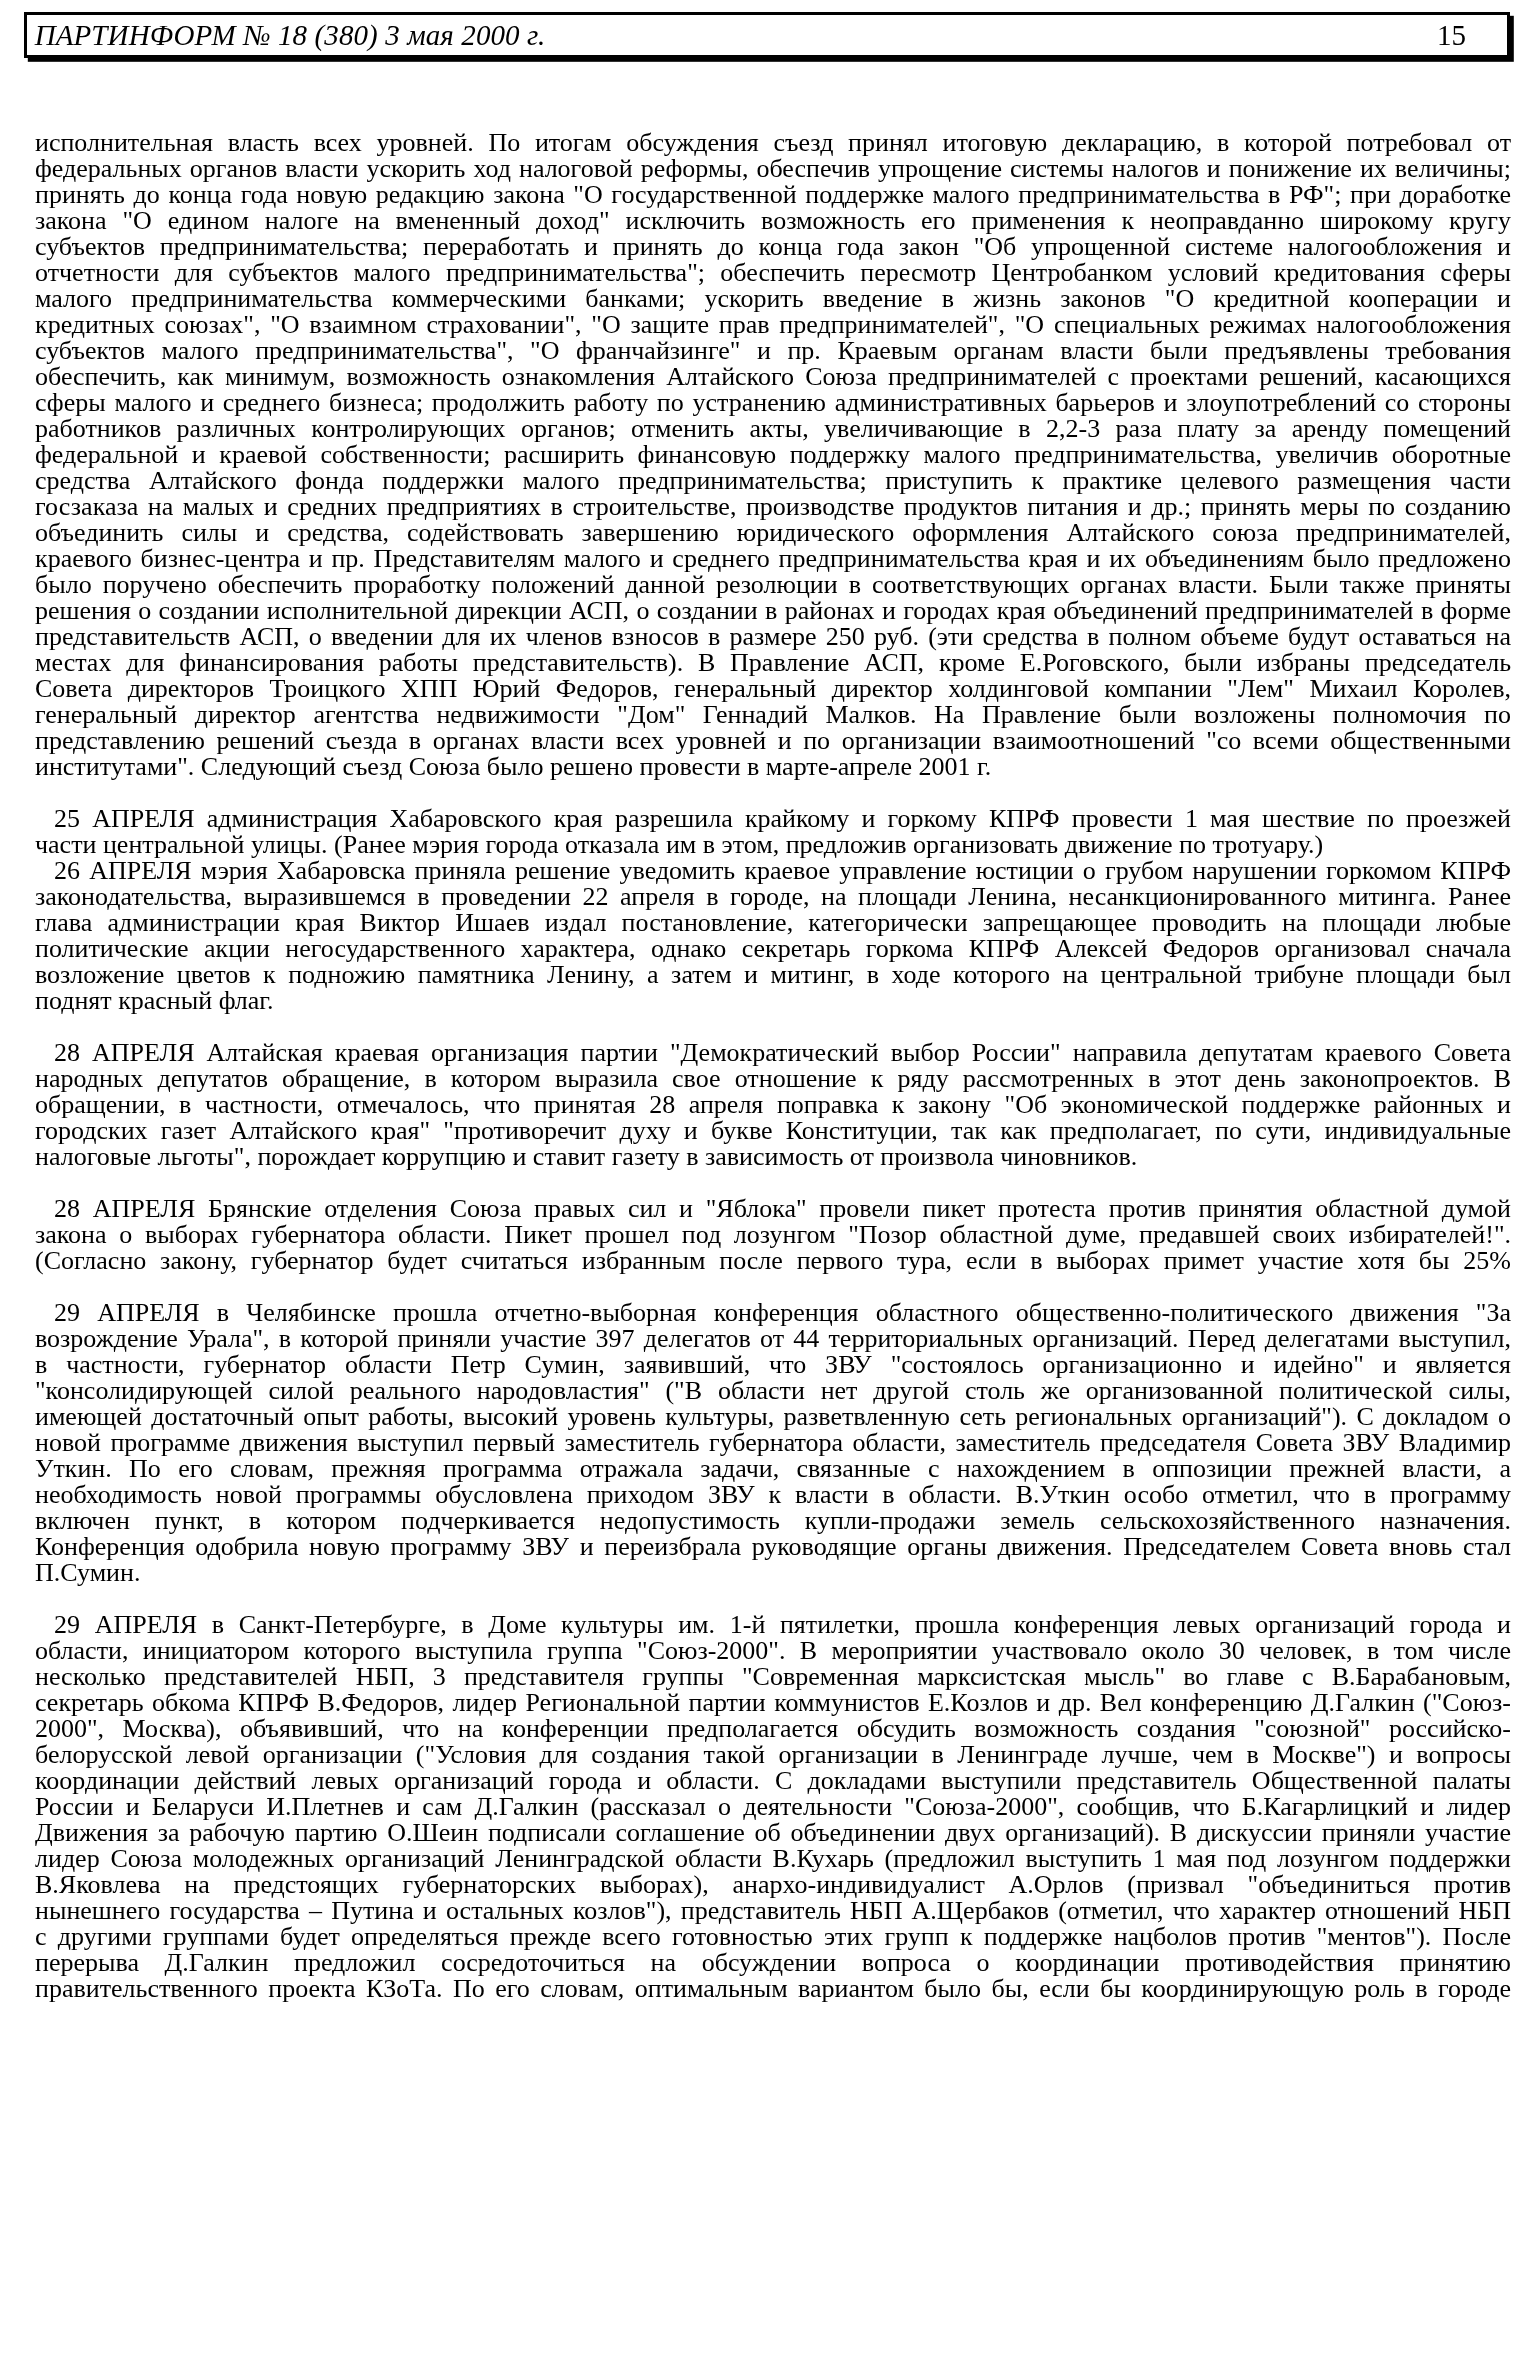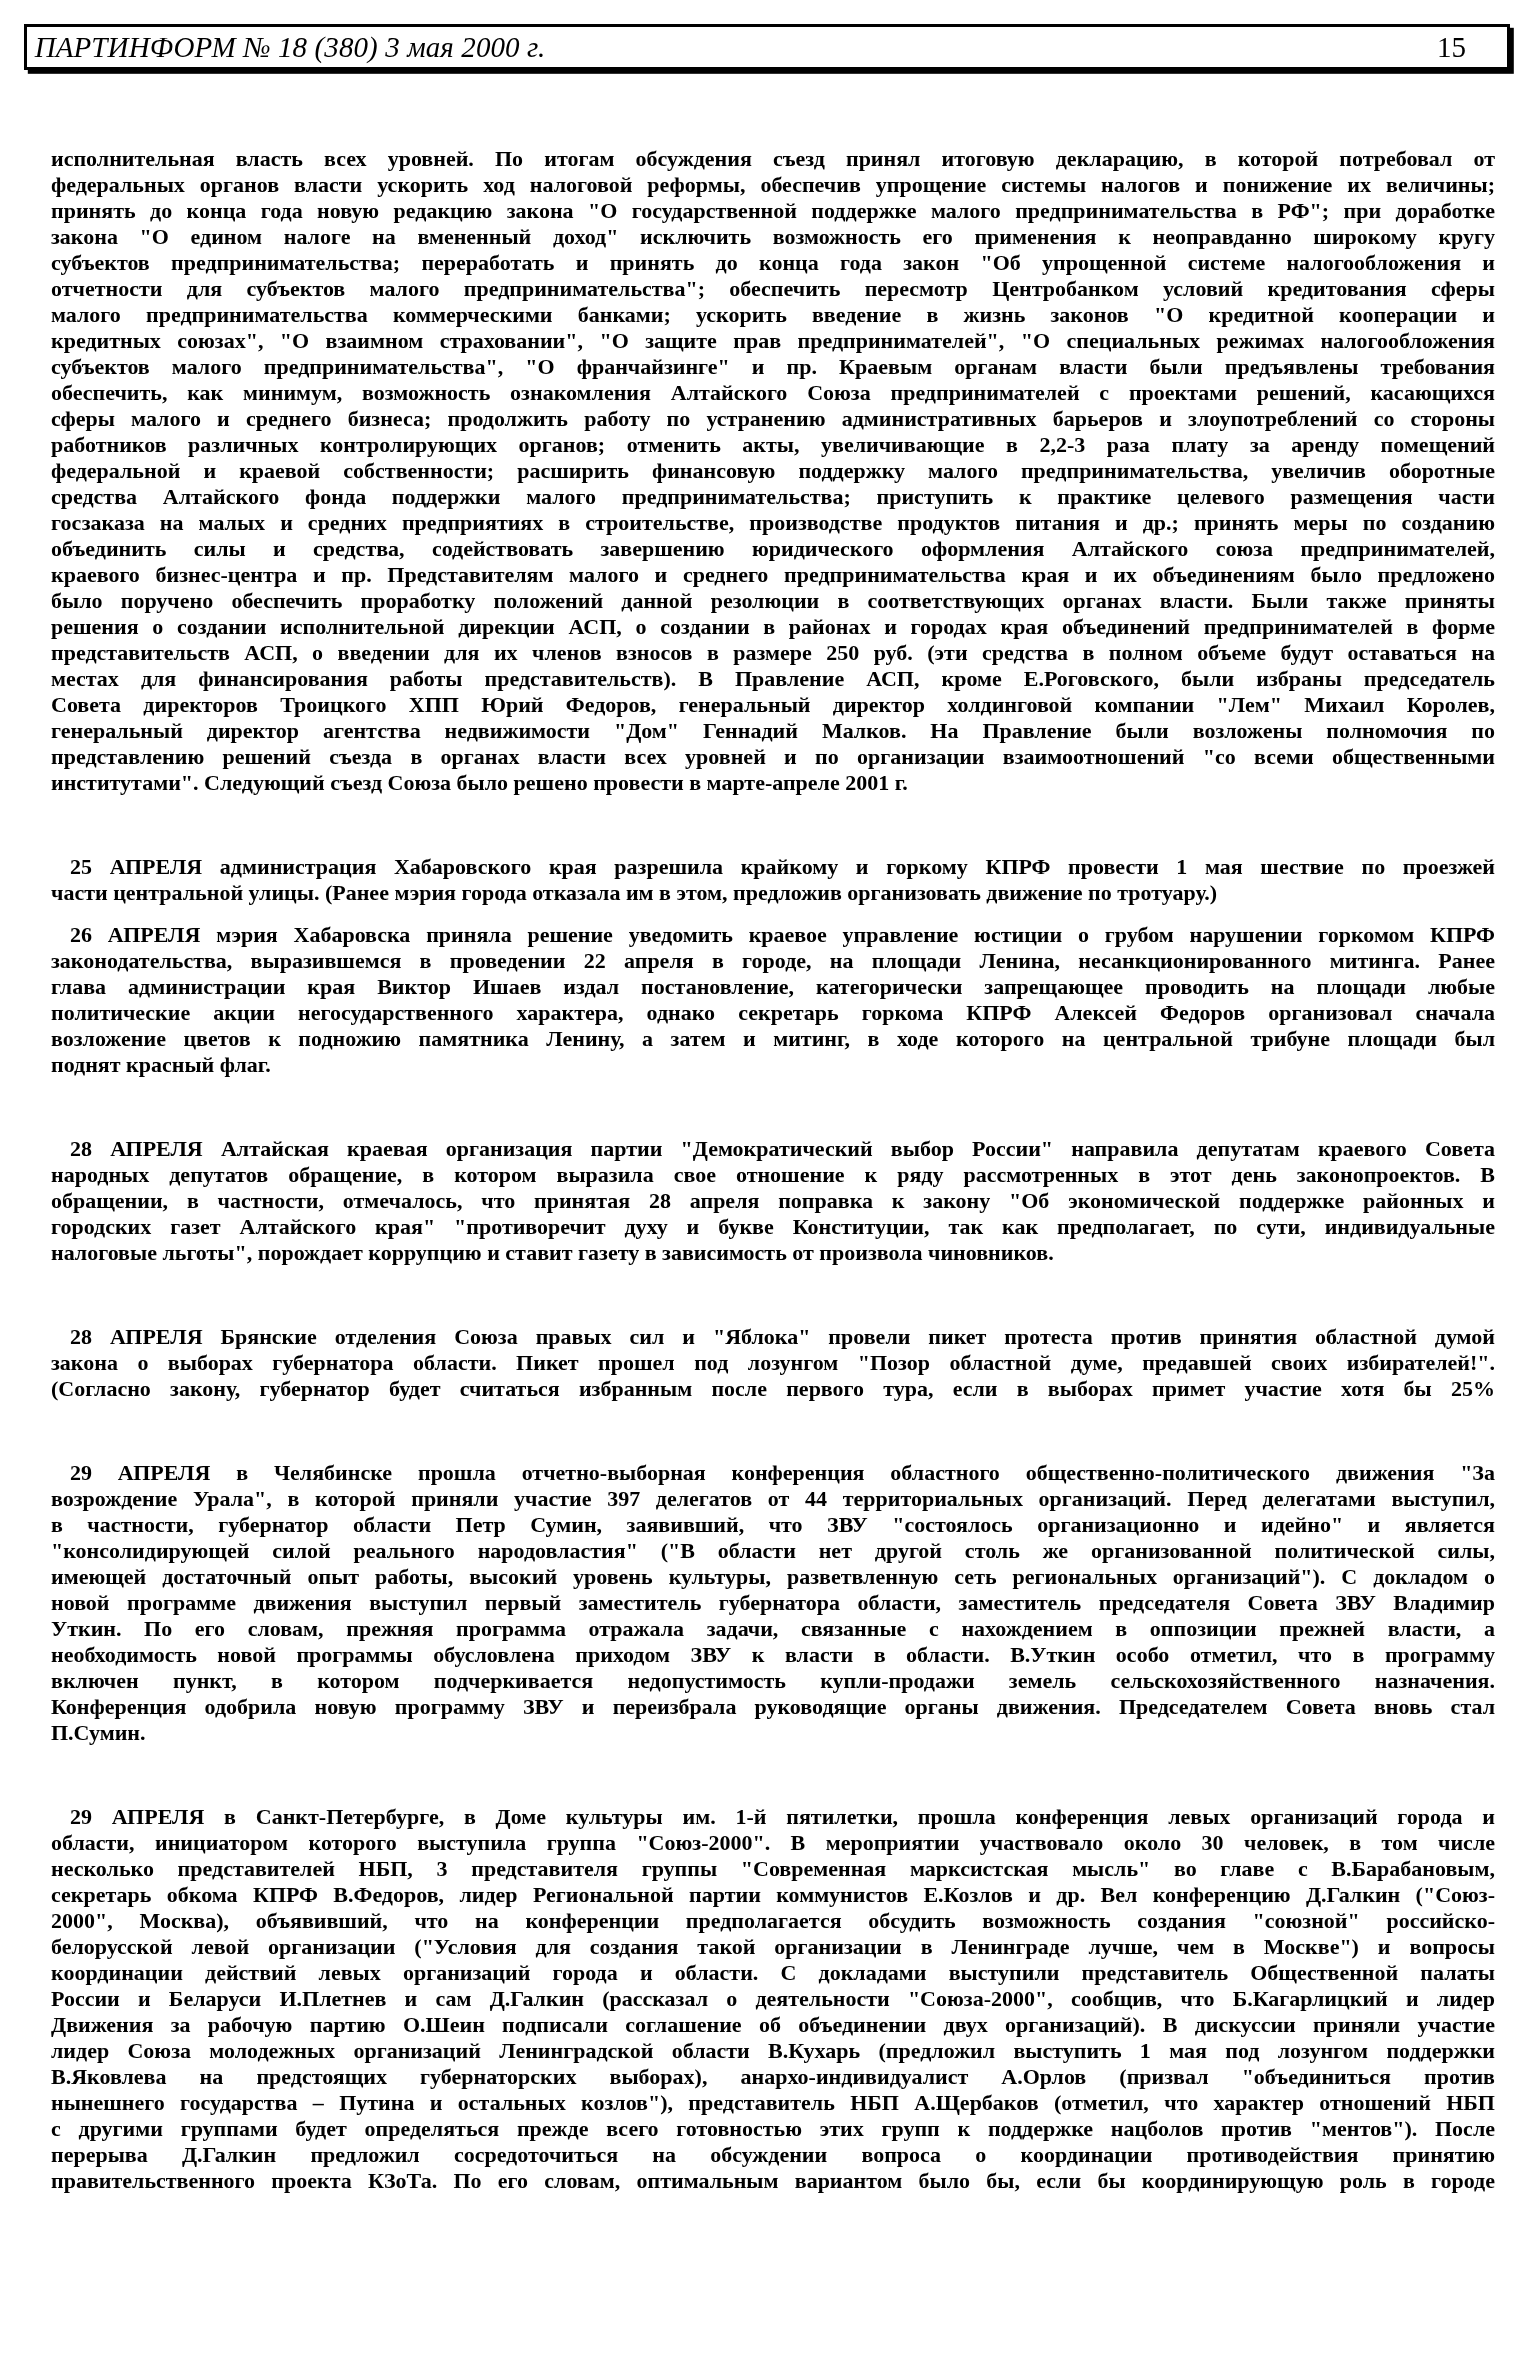--- a/index.html
+++ b/index.html
@@ -11,21 +11,21 @@
       width: 1537px;
       height: 2377px;
       position: relative;
       overflow: hidden;
       font-family: "Liberation Serif", "DejaVu Serif", serif;
       color: #000000;
     }
     .header-box {
       position: absolute;
       left: 24px;
-      top: 24px;
+      top: 12px;
       width: 1480px;
       height: 40px;
       border: 3.2px solid #000;
       box-shadow: 3.8px 3.8px 0 0 #000;
       background: #fff;
     }
     .header-title {
       position: absolute;
       left: 7.7px;
       top: 3.8px;
@@ -44,23 +44,23 @@
       font-size: 29px;
       line-height: 32px;
     }
     .article {
       position: absolute;
       left: 35px;
       top: 130px;
       width: 1476px;
     }
     .para {
-      margin: 16px;
-      font-weight: bold;
-      font-size: 22px;
+      margin: 0;
+      font-weight: normal;
+      font-size: 26px;
       line-height: 26px;
       text-align: justify;
     }
     .para .line {
       display: block;
       text-align: justify;
       text-align-last: justify;
       white-space: nowrap;
       overflow: visible;
       height: 26px;

